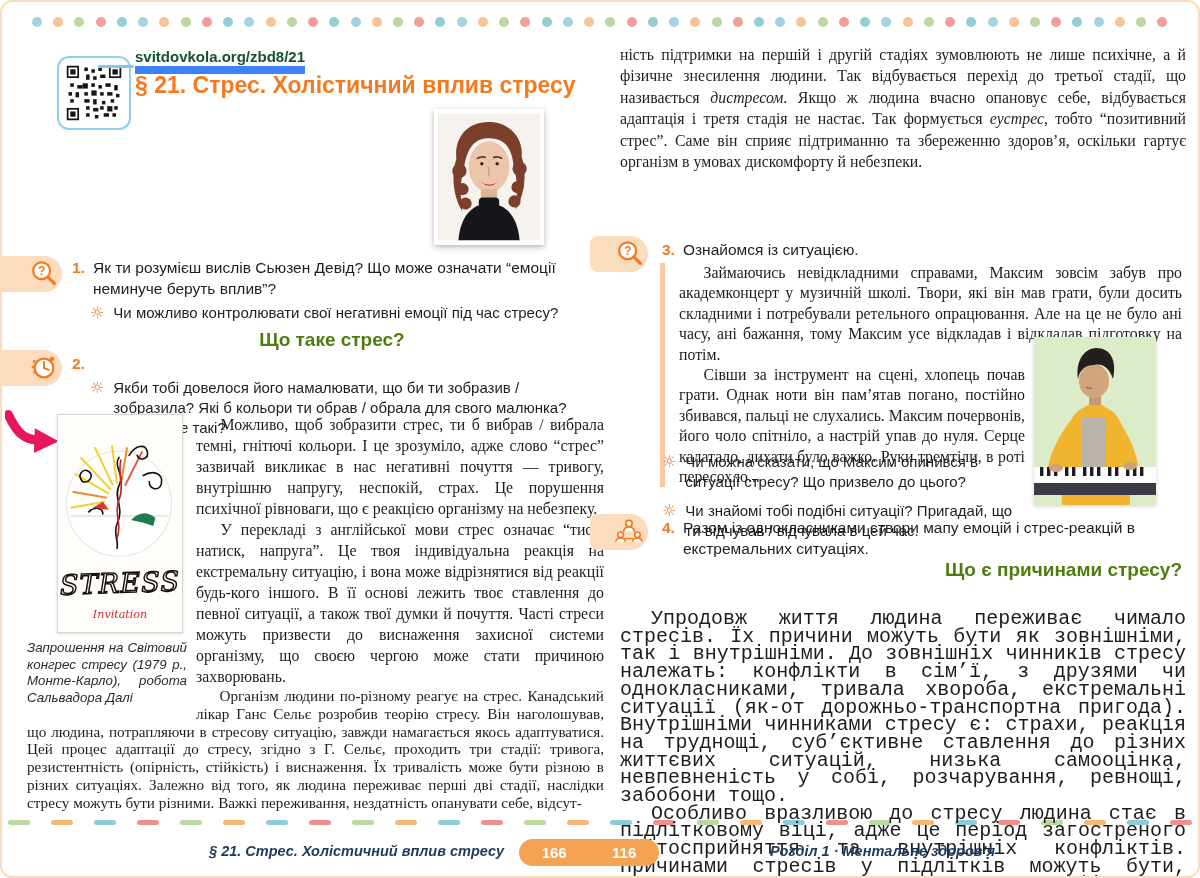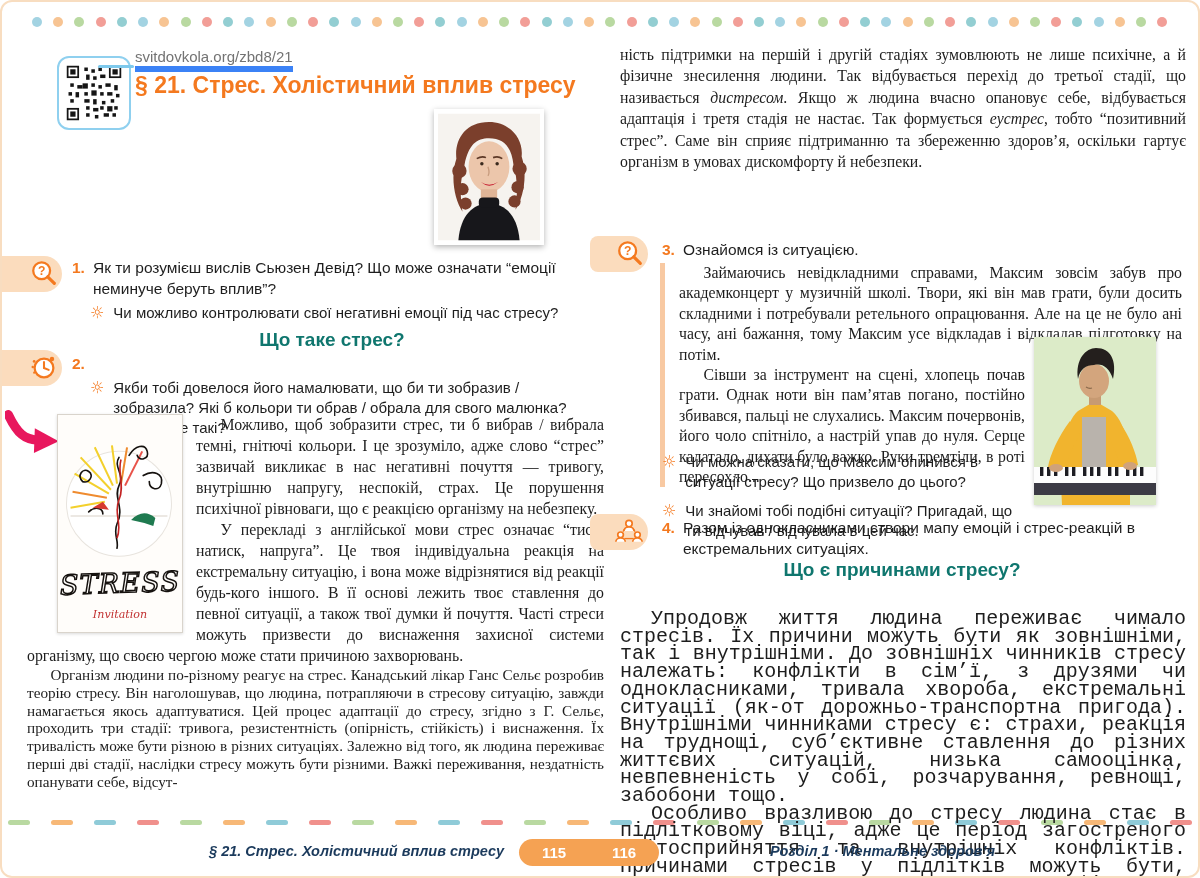--- a/index.html
+++ b/index.html
@@ -13,42 +13,42 @@
   .dash-row { position:absolute; top:818px; left:6px; right:6px; display:flex; justify-content:space-between; }
   .dash { width:22px; height:5px; border-radius:3px; }
 
   .serif { font-family:"Liberation Serif","DejaVu Serif",serif; color:#1d1d1d; }
   .just { text-align:justify; }
   .ind > p, p.ind { text-indent:1.55em; }
 
   
   .qr-box { position:absolute; left:55px; top:54px; width:74px; height:74px; border:2.5px solid #8fd0ef; border-radius:12px; background:#fff; display:flex; align-items:center; justify-content:center; }
   .qr-link-line { position:absolute; left:96px; top:63px; width:36px; height:2.5px; background:#7ec9ec; border-radius:2px; }
-  .url-link { position:absolute; left:133px; top:46px; font-size:15px; font-weight:400; color:#737373; text-decoration:none; border-bottom:6px solid #3b82f6; padding-bottom:1px; }
+  .url-link { position:absolute; left:133px; top:46px; font-size:15px; font-weight:700; color:#14532d; text-decoration:none; border-bottom:8px solid #3b82f6; padding-bottom:1px; }
   .page-title { position:absolute; left:133px; top:70px; font-size:23px; font-weight:700; color:#f4791f; }
 
   
   .quote-bubble { position:absolute; left:55px; top:140px; width:372px; background:#fdeec8; border-radius:14px; padding:11px 16px 9px; }
   .quote-bubble:after { content:""; position:absolute; right:-15px; top:54px; border-top:10px solid transparent; border-bottom:10px solid transparent; border-left:16px solid #fdeec8; }
   .quote-text { font-family:"Liberation Serif",serif; font-size:16px; line-height:20px; color:#232323; }
   .quote-author { margin-top:3px; text-align:right; font-family:"Liberation Serif",serif; font-style:italic; font-weight:700; font-size:14.5px; line-height:17px; color:#222; padding-right:6px; }
   .photo-frame { position:absolute; left:432px; top:107px; width:110px; height:136px; background:#fff; padding:4px; box-shadow:0 2px 6px rgba(0,0,0,.3); }
 
   
   .tab { position:absolute; height:36px; background:#fbdcbd; border-radius:0 18px 18px 0; display:flex; align-items:center; justify-content:flex-end; padding-right:3px; }
   .tab-left { left:0; width:60px; }
   .tab-right { left:588px; width:58px; border-radius:8px 18px 18px 8px; }
 
   
   .q-row { position:absolute; display:flex; gap:8px; font-size:15.5px; line-height:21px; color:#1e1e1e; }
   .q-num { color:#f4791f; font-weight:700; flex:0 0 auto; }
   .q-sub { position:absolute; display:flex; gap:9px; font-size:15px; line-height:20px; color:#1e1e1e; }
   .sun { color:#f4791f; font-family:"DejaVu Sans",sans-serif; font-size:16px; line-height:20px; flex:0 0 auto; }
 
-  .sec-head { position:absolute; text-align:center; font-size:19px; font-weight:700; color:#0f766e; }
+  .sec-head { position:absolute; text-align:center; font-size:19px; font-weight:700; color:#4d7c0f; }
 
   
   .body-left { position:absolute; left:25px; top:412px; width:577px; font-size:15.8px; }
   .body-left p { line-height:21px; }
   .body-left p.tight { line-height:17.8px; font-size:15.2px; }
   figure.dali { float:left; width:160px; margin-right:9px; margin-bottom:2px; }
   .dali-img { margin-left:30px; width:126px; height:219px; background:#fffdfa; border:1px solid #d9d4cc; box-shadow:0 1px 3px rgba(0,0,0,.15); }
   .dali-cap { margin-top:7px; font-style:italic; font-size:13.3px; line-height:16.5px; color:#2a2a2a; font-family:"Liberation Sans",sans-serif; }
   .pink-arrow { position:absolute; left:3px; top:408px; }
 
@@ -314,20 +314,21 @@
             <path d="M24,66 C18,60 24,52 30,56 C36,60 30,68 24,66"></path>
             <path d="M30,96 C36,90 44,92 44,98"></path>
           </g>
           <path d="M62,44 C58,58 66,70 60,84 C54,98 64,108 58,122" stroke="#c32222" stroke-width="1.6" fill="none"></path>
           <path d="M34,92 l10,-6 l6,8 Z" fill="#d63a2f"></path>
           <path d="M72,104 q12,-12 24,-2 l-2,8 q-11,-4 -22,-6 Z" fill="#1f7a50"></path>
           <text x="61" y="176" text-anchor="middle" font-family="DejaVu Serif,serif" font-style="italic" font-size="27" fill="none" stroke="#16120f" stroke-width="1.5" letter-spacing="1" transform="rotate(-2 61 168)">STRESS</text>
           <text x="61" y="201" text-anchor="middle" font-family="DejaVu Serif,serif" font-style="italic" font-size="11" fill="#c23333">Invitation</text>
         </svg>
       </div>
+      <figcaption class="dali-cap">Запрошення на Світовий конгрес стресу (1979 р., Монте-Карло), робота Сальвадора Далі</figcaption>
     </figure>
     <p class="ind">Можливо, щоб зобразити стрес, ти б вибрав / вибрала темні, гнітючі кольори. І це зрозуміло, адже слово “стрес” зазвичай викликає в нас негативні почуття — тривогу, внутрішню напругу, неспокій, страх. Це порушення психічної рівноваги, що є реакцією організму на небезпеку.</p>
     <p class="ind">У перекладі з англійської мови стрес означає “тиск, натиск, напруга”. Це твоя індивідуальна реакція на екстремальну ситуацію, і вона може відрізнятися від реакції будь-кого іншого. В її основі лежить твоє ставлення до певної ситуації, а також твої думки й почуття. Часті стреси можуть призвести до виснаження захисної системи організму, що своєю чергою може стати причиною захворювань.</p>
     <p class="ind tight">Організм людини по-різному реагує на стрес. Канадський лікар Ганс Сельє розробив теорію стресу. Він наголошував, що людина, потрапляючи в стресову ситуацію, завжди намагається якось адаптуватися. Цей процес адаптації до стресу, згідно з Г. Сельє, проходить три стадії: тривога, резистентність (опірність, стійкість) і виснаження. Їх тривалість може бути різною в різних ситуаціях. Залежно від того, як людина переживає перші дві стадії, наслідки стресу можуть бути різними. Важкі переживання, нездатність опанувати себе, відсут-</p>
   </div>
 
   <div class="body-rt serif just">
     <p><span>ність підтримки на першій і другій стадіях зумовлюють не лише психічне, а й фізичне знесилення людини. Так відбувається перехід до третьої стадії, що називається </span><i class="emph">дистресом</i><span>. Якщо ж людина вчасно опановує себе, відбувається адаптація і третя стадія не настає. Так формується </span><i class="emph">еустрес</i><span>, тобто “позитивний стрес”. Саме він сприяє підтриманню та збереженню здоров’я, оскільки гартує організм в умовах дискомфорту й небезпеки.</span></p>
   </div>
 
@@ -407,27 +408,27 @@
           <line x1="21" y1="12" x2="23.5" y2="15.5"></line>
           <line x1="12" y1="23" x2="22" y2="23"></line>
       </g>
     </svg>
   </div>
   <div class="q-row" style="left:660px; top:515px; width:522px;">
     <span class="q-num">4.</span>
     <span>Разом із однокласниками створи мапу емоцій і стрес-реакцій в екстремальних ситуаціях.</span>
   </div>
 
-  <h2 class="sec-head" style="left:620px; top:557px; width:560px;">Що є причинами стресу?</h2>
+  <h2 class="sec-head" style="left:620px; top:557px; width:560px;text-align:right;">Що є причинами стресу?</h2>
 
   <div class="body-causes serif just">
     <p class="ind">Упродовж життя людина переживає чимало стресів. Їх причини можуть бути як зовнішніми, так і внутрішніми. До зовнішніх чинників стресу належать: конфлікти в сім’ї, з друзями чи однокласниками, тривала хвороба, екстремальні ситуації (як-от дорожньо-транспортна пригода). Внутрішніми чинниками стресу є: страхи, реакція на труднощі, суб’єктивне ставлення до різних життєвих ситуацій, низька самооцінка, невпевненість у собі, розчарування, ревнощі, забобони тощо.</p>
     <p class="ind">Особливо вразливою до стресу людина стає в підлітковому віці, адже це період загостреного світосприйняття та внутрішніх конфліктів. Причинами стресів у підлітків можуть бути, наприклад, невдоволення своїми фізичними даними, ситуація в сім’ї (сварки, насильство, алкоголізм, розлучення батьків, смерть близької людини). Так само причиною стресу може бути нерозділене кохання чи небезпечні захоплення.</p>
   </div>
 
   <div class="footer-left">§ 21.  Стрес. Холістичний вплив стресу</div>
   <div class="page-pill">
-    <span>115</span>
+    <span>166</span>
     <span>116</span>
   </div>
   <div class="footer-right">Розділ 1 · Ментальне здоров’я</div>
 
 </div>
 
 </body></html>

